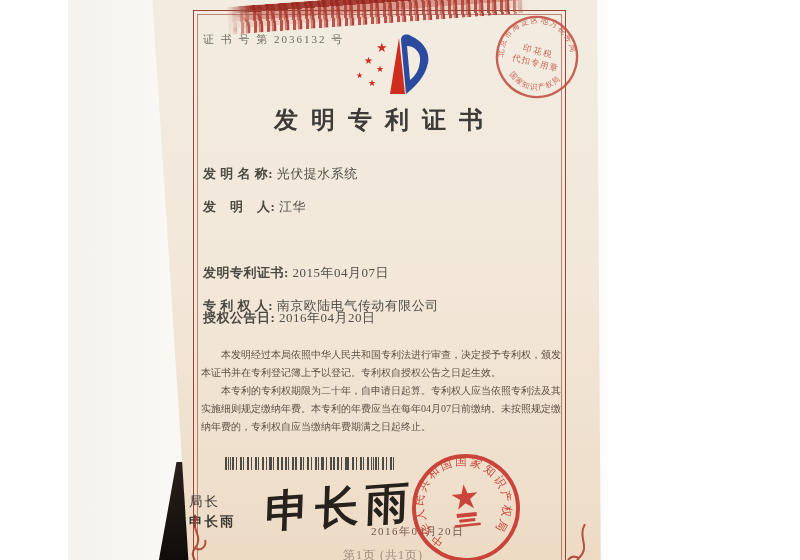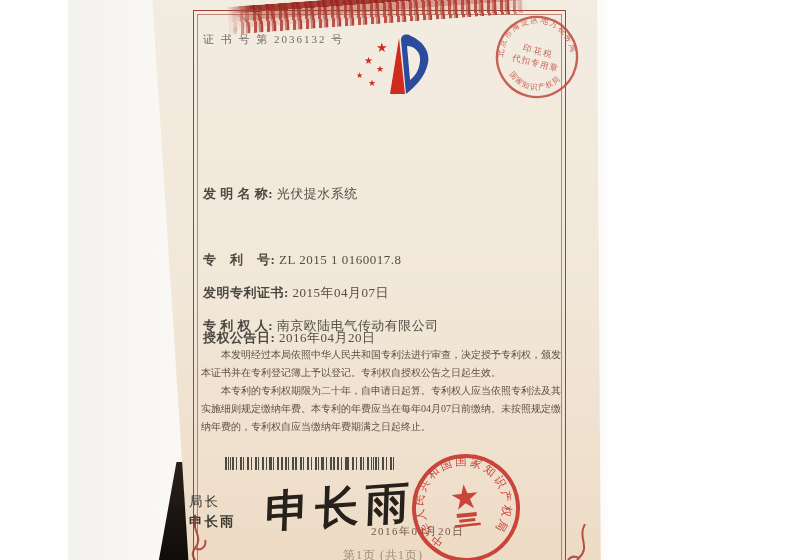--- a/index.html
+++ b/index.html
@@ -21,21 +21,21 @@
         background-image:
           linear-gradient(180deg,rgba(150,34,26,.85) 0 7px,rgba(178,62,50,.45) 7px 15px,rgba(190,90,74,.18) 15px 22px,transparent 22px),
           repeating-linear-gradient(90deg,rgba(172,46,36,.8) 0 3px,rgba(235,190,178,.5) 3px 5px,rgba(172,46,36,.55) 5px 9px,rgba(245,228,216,.35) 9px 13px),
           repeating-radial-gradient(circle at 7px 23px,rgba(168,44,34,.75) 0 2px,rgba(168,44,34,0) 3px 13px);
         -webkit-mask-image:linear-gradient(90deg,transparent 0,#000 8%,#000 94%,transparent 100%);
         mask-image:linear-gradient(90deg,transparent 0,#000 8%,#000 94%,transparent 100%);}
   .cert-no{position:absolute;left:58px;top:52px;font-size:11px;letter-spacing:2px;color:#6d6b63;}
   .logo{position:absolute;left:203px;top:54px;}
   .title{position:absolute;left:48px;top:124px;width:371px;text-align:center;
          font-size:24px;letter-spacing:13px;text-indent:13px;color:#3d3b37;font-weight:600;}
-  .fld{position:absolute;left:58px;font-size:13px;color:#514e47;letter-spacing:.5px;white-space:nowrap;margin-top:20px;}
+  .fld{position:absolute;left:58px;font-size:13px;color:#514e47;letter-spacing:.5px;white-space:nowrap;}
   .fld b{font-weight:600;color:#4b4841;}
   .body-text{position:absolute;left:56px;top:366px;width:360px;font-size:10px;
              line-height:18px;color:#5d5045;text-align:justify;}
   .body-text p{margin:0;text-indent:2em;}
   .barcode{position:absolute;left:80px;top:477px;width:170px;height:13px;
            background:
             repeating-linear-gradient(90deg,#312f2c 0 2px,transparent 2px 3px,#312f2c 3px 4px,transparent 4px 7px,#312f2c 7px 9px,transparent 9px 11px,#312f2c 11px 12px,transparent 12px 15px),
             repeating-linear-gradient(90deg,transparent 0 5px,#312f2c 5px 6px,transparent 6px 13px);
            opacity:.85;}
   .director-label{position:absolute;left:44px;top:513px;font-size:13.5px;font-weight:400;color:#3c3933;letter-spacing:2px;}
@@ -66,26 +66,27 @@
       <text x="28" y="18" font-size="13" fill="#cf2c20">★</text>
       <text x="16" y="30" font-size="10" fill="#cf2c20">★</text>
       <text x="28" y="38" font-size="9" fill="#cf2c20">★</text>
       <text x="8" y="44" font-size="8" fill="#cf2c20">★</text>
       <text x="20" y="52" font-size="9" fill="#cf2c20">★</text>
       <polygon points="42,60 51,4 57,60" fill="#cf2c20"></polygon>
       <path d="M58,60 L53,6 C53,1 58,-1 63,2 C76,8 82,18 80,29 C77,43 68,52 58,60 Z" fill="#2c4a9e"></path>
       <path d="M62,46 L59,12 C66,12 73,18 72,27 C71,37 67,42 62,46 Z" fill="#f2ece1"></path>
     </svg>
 
+    <div class="title">发明专利证书</div>
 
     <div class="fld" style="top:185px">
       <b>发 明 名 称: </b><span>光伏提水系统</span>
     </div>
-    <div class="fld" style="top:251px">
-      <b>专　利　号: </b><span>ZL 2015 1 0160017.8</span>
+    <div class="fld" style="top:218px">
+      <b>发　明　人: </b><span>江华</span>
     </div>
     <div class="fld" style="top:284px">
       <b>发明专利证书: </b><span>2015年04月07日</span>
     </div>
     <div class="fld" style="top:317px">
       <b>专 利 权 人: </b><span>南京欧陆电气传动有限公司</span>
     </div>
     <div class="fld" style="top:329px">
       <b>授权公告日: </b><span>2016年04月20日</span>
     </div>

